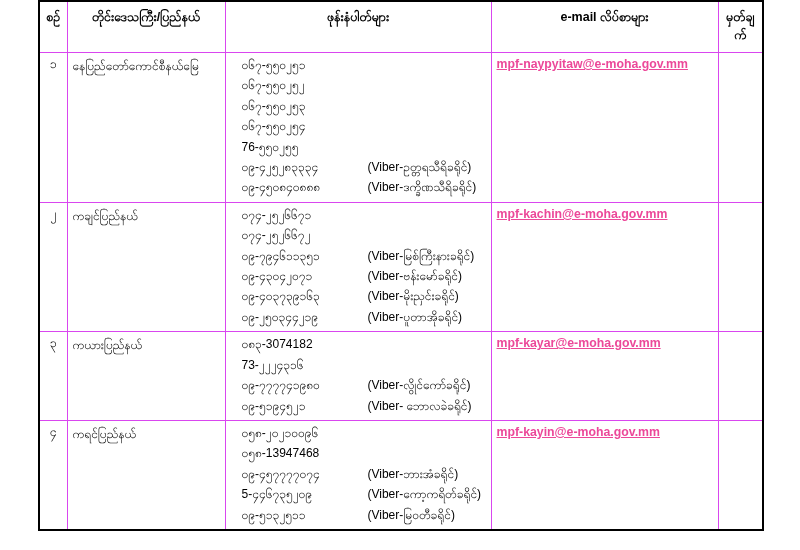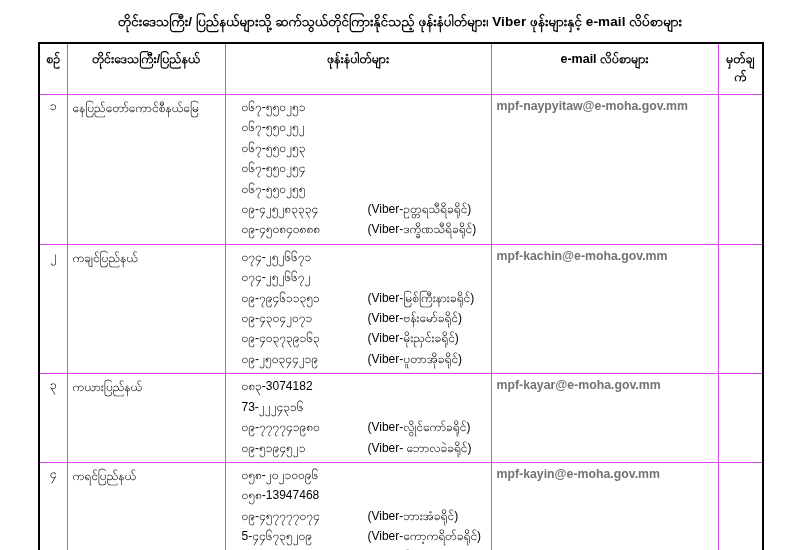--- a/index.html
+++ b/index.html
@@ -29,30 +29,29 @@
   col.c-email  { width:227px; }
   col.c-remark { width:45px; }
   td.serial { text-align:center; font-size:12.5px; }
   td.region { line-height:20px; }
   td.phones { padding:2px 4px 4px 16px; }
   .phone-line { display:flex; line-height:20.4px; white-space:nowrap; }
   .phone-num { flex:none; width:102px; }
   .viber { flex:none;margin-left:24px; }
   td.email { padding-top:4px; }
   td.email a {
-    color:#737373; font-weight:600;
+    color:#ec4899; text-decoration:underline; font-weight:600;
     font-size:12.3px; cursor:pointer; word-break:break-all;
   }
   td.remark {}
 </style>
 </head>
 <body>
 
 <div class="page">
-  <div class="doc-title">တိုင်းဒေသကြီး/ ပြည်နယ်များသို့ ဆက်သွယ်တိုင်ကြားနိုင်သည့် ဖုန်းနံပါတ်များ၊ Viber ဖုန်းများနှင့် e-mail လိပ်စာများ</div>
 
   <table class="contacts">
     <colgroup>
       <col class="c-serial">
         <col class="c-region">
         <col class="c-phones">
         <col class="c-email">
         <col class="c-remark">
     </colgroup>
     <thead>
@@ -75,21 +74,21 @@
             <div class="phone-line">
               <span class="phone-num">၀၆၇-၅၅၀၂၅၂</span>
             </div>
             <div class="phone-line">
               <span class="phone-num">၀၆၇-၅၅၀၂၅၃</span>
             </div>
             <div class="phone-line">
               <span class="phone-num">၀၆၇-၅၅၀၂၅၄</span>
             </div>
             <div class="phone-line">
-              <span class="phone-num">၀၆၇-၅၅၀၂၅၅</span>
+              <span class="phone-num">76-၅၅၀၂၅၅</span>
             </div>
             <div class="phone-line">
               <span class="phone-num">၀၉-၄၂၅၂၈၃၃၃၄</span>
               <span class="viber">(Viber-ဥတ္တရသီရိခရိုင်)</span>
             </div>
             <div class="phone-line">
               <span class="phone-num">၀၉-၄၅၀၈၄၀၈၈၈</span>
               <span class="viber">(Viber-ဒက္ခိဏသီရိခရိုင်)</span>
             </div>
           </td>

